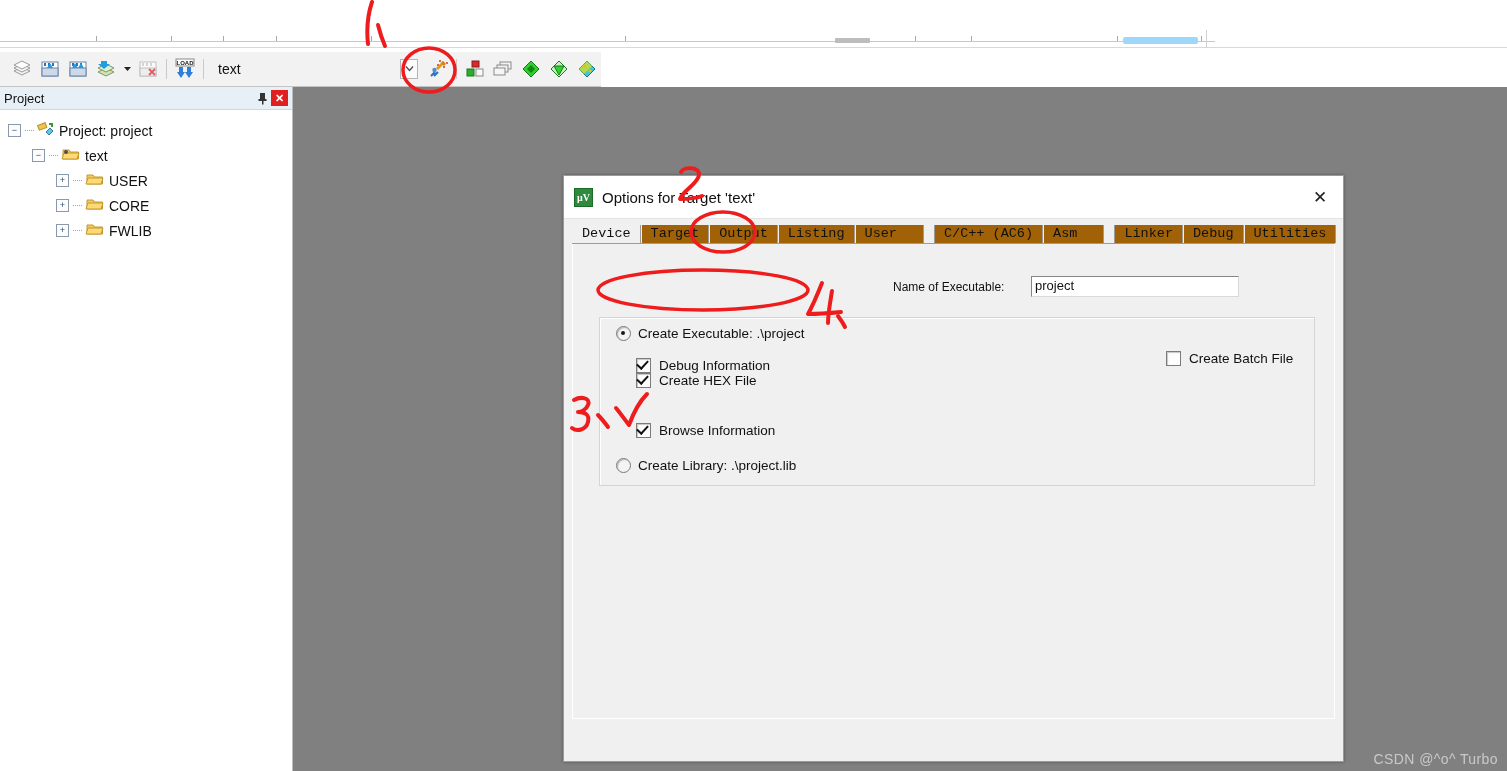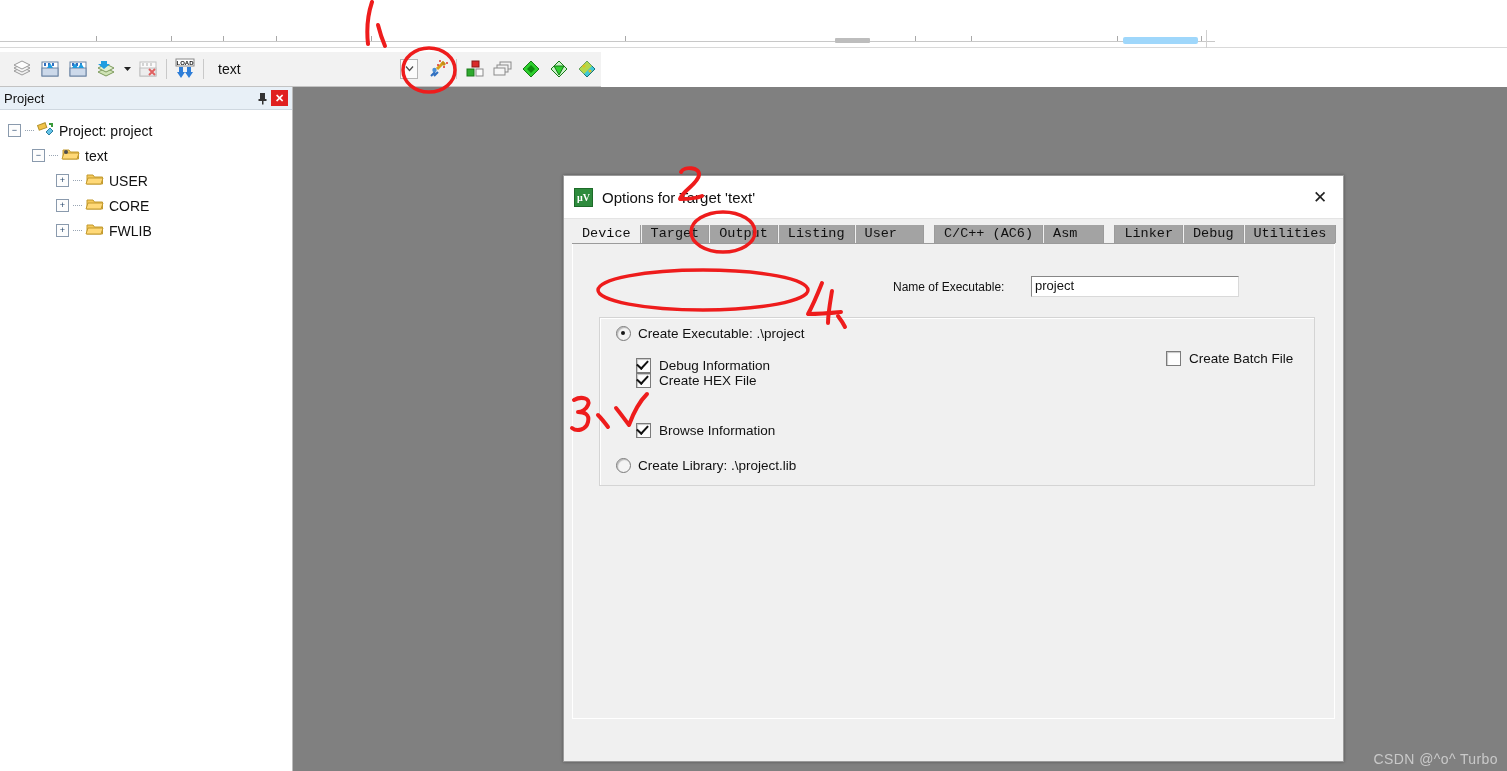--- a/index.html
+++ b/index.html
@@ -48,21 +48,21 @@
           border:1px solid #9a9a9a;box-shadow:0 0 3px rgba(0,0,0,.35);}
   #dlg-titlebar{height:42px;background:#ffffff;display:flex;align-items:center;border-bottom:1px solid #e4e4e4;}
   #dlg-icon{width:17px;height:17px;margin-left:10px;background:#2e8b3d;border:1px solid #1d6b29;display:flex;
             align-items:center;justify-content:center;color:#fff;font-size:10px;font-weight:bold;font-family:"Liberation Serif",serif;}
   #dlg-title{font-size:15px;color:#111;margin-left:9px;flex:1;}
   #dlg-close{width:46px;height:41px;display:flex;align-items:center;justify-content:center;font-size:17px;color:#222;}
 
   
   #tabstrip{position:absolute;left:8px;top:48px;width:763px;height:20px;display:flex;align-items:center;}
   .tab{font-family:"Liberation Mono","DejaVu Sans Mono",monospace;font-size:13.5px;color:#111;
-       padding:1px 9px 2px 9px;background:#a3a3a3;border-left:1px solid #f0f0f0;border-right:1px solid #9b9b9b;
+       padding:1px 9px 2px 9px;background:#a16207;border-left:1px solid #f0f0f0;border-right:1px solid #9b9b9b;
        height:18px;box-sizing:border-box;line-height:16px;white-space:nowrap;}
   .tab.sel{background:#f0f0f0;}
   .tab.gap{margin-left:10px;border-left:1px solid #9b9b9b;}
   #tab-underline{position:absolute;left:8px;top:67px;width:763px;height:1px;background:#9b9b9b;}
 
   
   #dlg-body{position:absolute;left:8px;top:68px;width:763px;height:475px;background:#f0f0f0;
             border:1px solid #ffffff;border-top:none;box-sizing:border-box;}
 
   #select-folder-btn{position:absolute;left:28px;top:30px;width:215px;height:26px;background:#f0f0f0;

